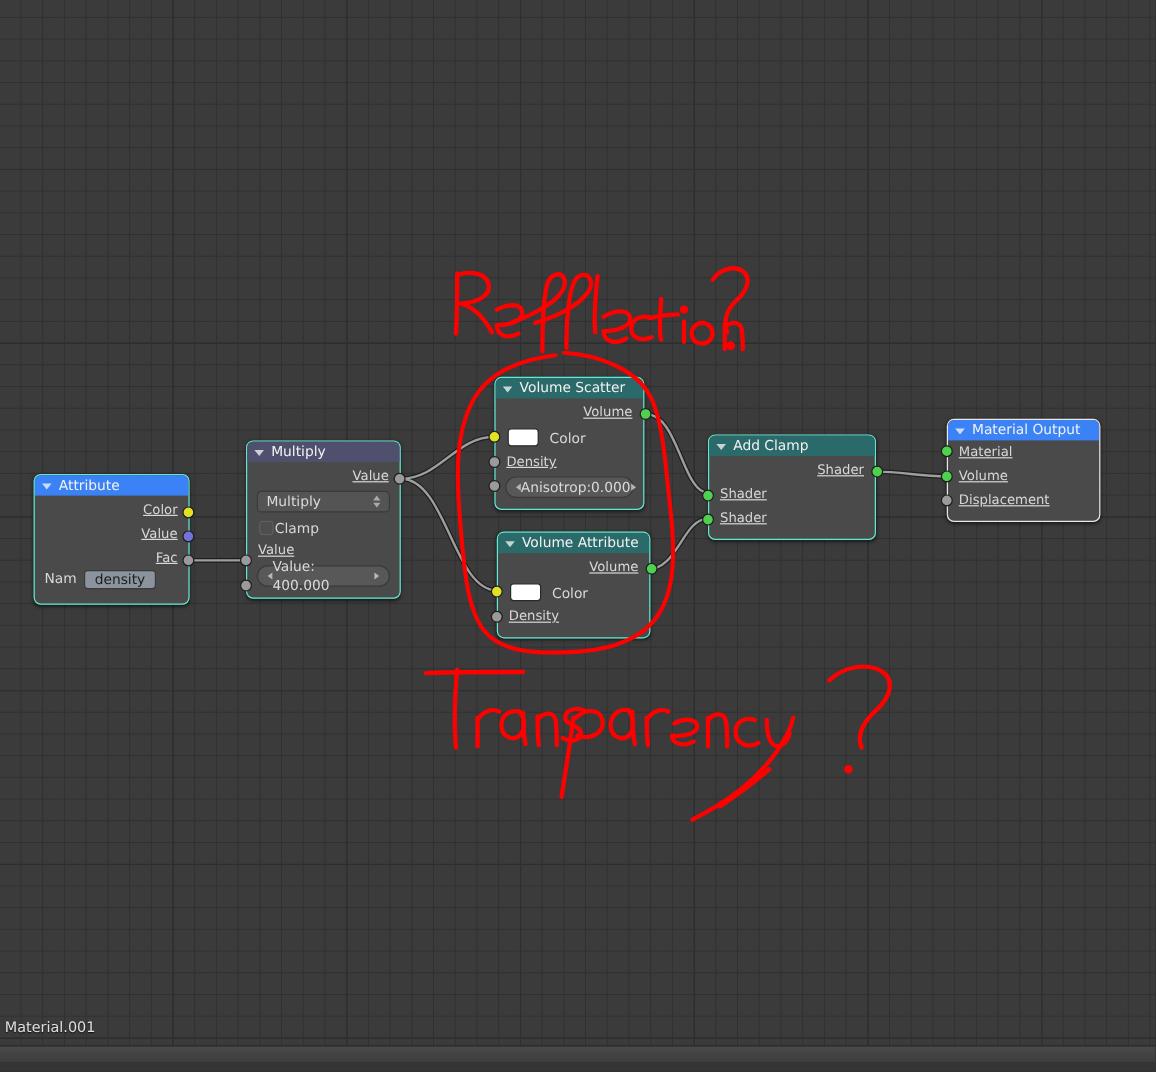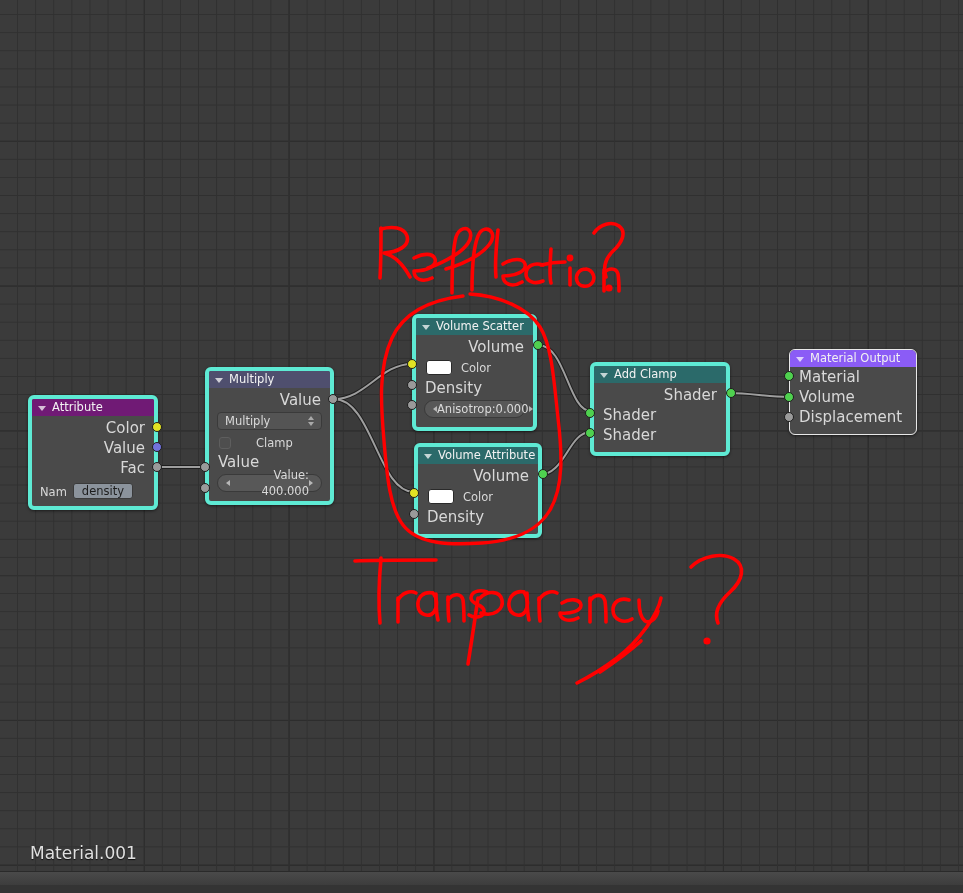--- a/index.html
+++ b/index.html
@@ -61,21 +61,21 @@
     border-radius: 6px;
     background: #4a4a4a;
     box-shadow: 0 1px 3px rgba(0,0,0,0.55);
     box-sizing: border-box;
     overflow: visible;
   }
   .node-inner {
     border-radius: 6px;
     overflow: hidden;
     background: #4a4a4a;
-    border: 4px solid #5eead4;
+    border: 1px solid #5eead4;
   }
   .node.selected > .node-inner {
     border: 1px solid #e8e8e8;
   }
   .node-header {
     height: 17px;
     line-height: 17px;
     font-size: 11.5px;
     color: #f2f2f2;
     padding-left: 6px;
@@ -92,35 +92,36 @@
     display: inline-block;
     flex: none;
     margin-top: 1px;
   }
   .node-body {
     padding: 2px 0 7px 0;
     position: relative;
   }
 
   
-  .hdr-attribute      { background: #701a75; }
+  .hdr-attribute      { background: #3b82f6; }
   .hdr-converter      { background: #4f4f6e; }
   .hdr-shader         { background: #2b6a6a; }
-  .hdr-output         { background: #8b5cf6; }
+  .hdr-output         { background: #3b82f6; }
 
   
   .row {
     position: relative;
     height: 20px;
     line-height: 20px;
-    font-size: 15px;
+    font-size: 11px;
     color: #d8d8d8;
     white-space: nowrap;
     padding: 0 9px;
     box-sizing: border-box;
+    text-decoration: underline;
   }
   .row.out { text-align: right; }
   .row.in  { text-align: left; }
 
   
   .socket {
     position: absolute;
     width: 10px; height: 10px;
     border-radius: 50%;
     border: 1px solid #1d1d1d;
@@ -171,36 +172,36 @@
     border: 1px solid #3a3a3a;
     color: #dadada;
     font-size: 11.5px;
     line-height: 16px;
     padding: 0 8px;
     display: flex;
     align-items: center;
     justify-content: space-between;
     box-sizing: border-box;
   }
-  .w-numfield .lbl { flex: 1; text-align: right; }
+  .w-numfield .lbl { flex: 1; text-align: left; }
   .num-arrow {
     width: 0; height: 0;
     border-top: 3.5px solid transparent;
     border-bottom: 3.5px solid transparent;
     opacity: 0.8;
     flex: none;
   }
   .num-arrow.left  { border-right: 4.5px solid #cfcfcf; }
   .num-arrow.right { border-left: 4.5px solid #cfcfcf; }
 
   .w-checkrow {
     height: 19px;
     display: flex;
     align-items: center;
-    gap: 25px;
+    gap: 1px;
     padding: 0 10px;
     font-size: 11.5px;
     color: #d8d8d8;
   }
   .checkbox {
     width: 12px; height: 12px;
     border-radius: 3px;
     background: #4e4e4e;
     border: 1px solid #5e5e5e;
     box-sizing: border-box;
@@ -220,21 +221,21 @@
     width: 26px; height: 15px;
     background: #ffffff;
     border: 1px solid #2a2a2a;
     border-radius: 3px;
     box-sizing: border-box;
   }
 
   .w-textrow {
     height: 21px;
     display: flex;
-    align-items: flex-end;
+    align-items: flex-start;
     gap: 6px;
     padding: 0 8px;
     font-size: 11.5px;
     color: #d8d8d8;
   }
   .text-input {
     background: #8b939c;
     color: #1d1d1d;
     border: 1px solid #3a3a3a;
     border-radius: 3px;
@@ -243,23 +244,23 @@
     font-size: 11.5px;
     padding: 0 8px;
     min-width: 58px;
     text-align: center;
     box-sizing: border-box;
   }
 
   
   #corner-label {
     position: absolute;
-    left: 30px;
+    left: 4px;
     bottom: 30px;
-    font-size: 17px;
+    font-size: 12px;
     color: #e0e0e0;
     text-shadow: 0 1px 1px rgba(0,0,0,0.8);
   }
 
   
   #bottom-bar {
     position: absolute;
     left: 0; right: 0; bottom: 0;
     height: 21px;
     background: linear-gradient(to bottom, #4a4a4a 0%, #3d3d3d 62%, #343434 63%, #343434 100%);

